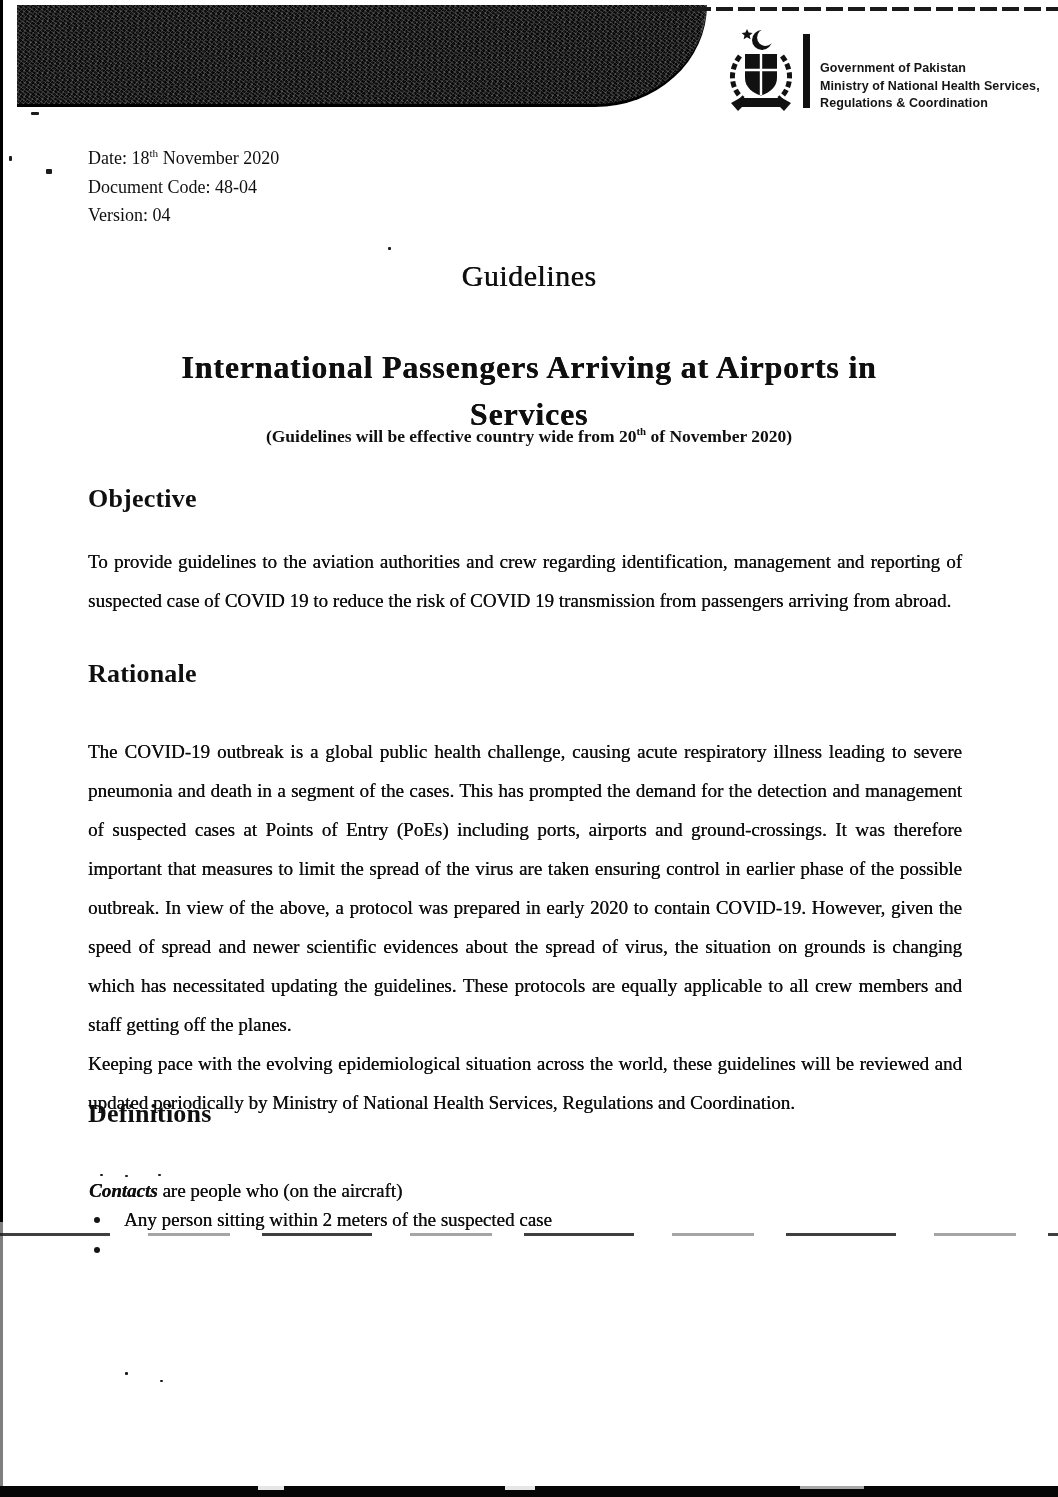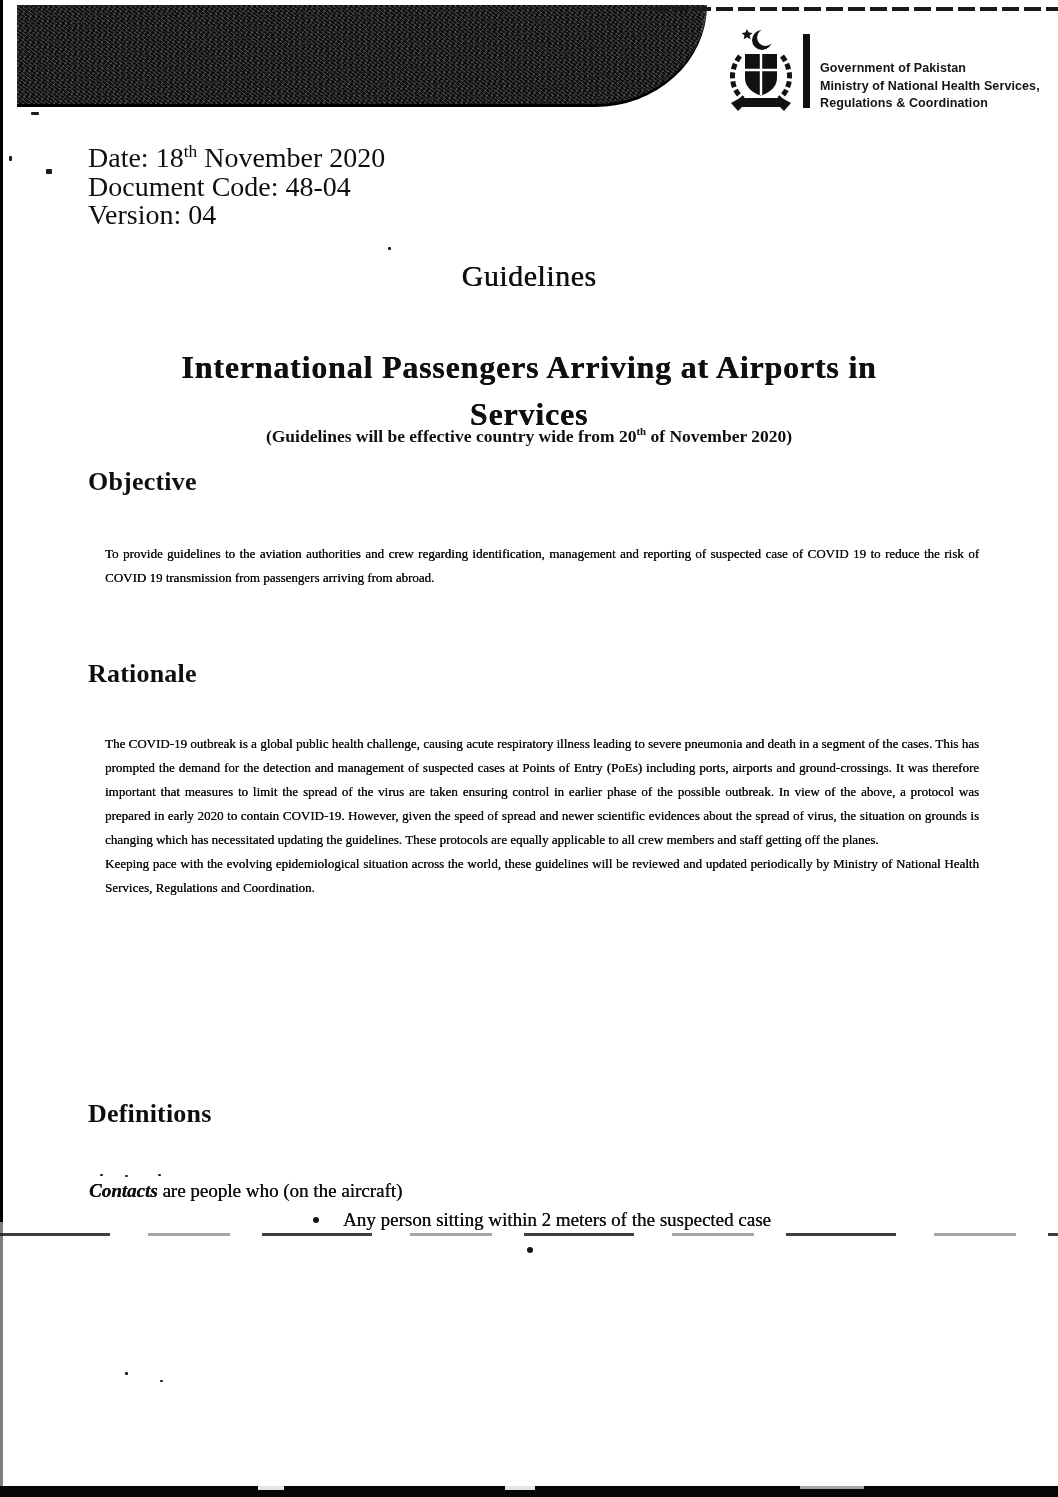--- a/index.html
+++ b/index.html
@@ -55,46 +55,46 @@
   .emblem{width:74px;height:88px;flex:none;}
   .brand-divider{width:7px;height:74px;background:#101010;margin:8px 0 0 5px;flex:none;}
   .agency{
     margin:34px 0 0 10px;
     font-family:"Liberation Sans","DejaVu Sans",sans-serif;
     font-weight:bold;font-size:12.5px;line-height:17.5px;color:#141414;letter-spacing:.1px;
   }
 
   
   sup{font-size:.62em;line-height:0;}
-  .meta{position:absolute;left:88px;top:144px;font-size:28px;line-height:28.5px;}
+  .meta{position:absolute;left:88px;top:144px;font-size:18px;line-height:28.5px;}
   .kicker{
     position:absolute;left:0;top:259px;width:100%;text-align:center;
     font-size:30px;letter-spacing:.5px;text-shadow:.45px 0 0 currentColor;
   }
   .title{
     position:absolute;left:0;top:344px;width:100%;text-align:center;
     font-weight:bold;font-size:32px;line-height:47px;letter-spacing:.8px;
     text-shadow:.3px 0 0 currentColor;
   }
   .subtitle{position:absolute;left:0;top:426px;width:100%;text-align:center;font-weight:bold;font-size:17.5px;}
   .sec-h{position:absolute;left:88px;font-size:26px;font-weight:bold;letter-spacing:.2px;}
-  .h-obj{top:467px;}
+  .h-obj{top:484px;}
   .h-rat{top:659px;}
   .h-def{top:1099px;}
   .body-p{
-    position:absolute;left:105px;width:874px;
-    font-size:13px;line-height:24px;text-align:justify;text-shadow:.25px 0 0 currentColor;
+    position:absolute;left:88px;width:874px;
+    font-size:19px;line-height:39px;text-align:justify;text-shadow:.25px 0 0 currentColor;
   }
   .p-obj{top:542px;}
   .p-rat{top:732px;}
   .p-rat p{margin:0;}
   .contacts{position:absolute;left:89px;top:1180px;font-size:19px;text-shadow:.25px 0 0 currentColor;text-align:center;}
   .contacts .term{font-weight:bold;font-style:italic;}
   .bullets{position:absolute;left:88px;top:1205px;width:902px;font-size:19px;text-shadow:.25px 0 0 currentColor;}
-  .bullet{display:flex;line-height:30px;justify-content:center;}
+  .bullet{display:flex;line-height:30px;}
   .dot{width:6px;height:6px;border-radius:50%;background:#151515;margin:12px 24px 0 6px;flex:none;}
 </style>
 </head>
 <body>
 
 <div class="page">
 
   <div class="scan-banner"></div>
   <div class="scan-topline"></div>
   <div class="edge-left"></div>

